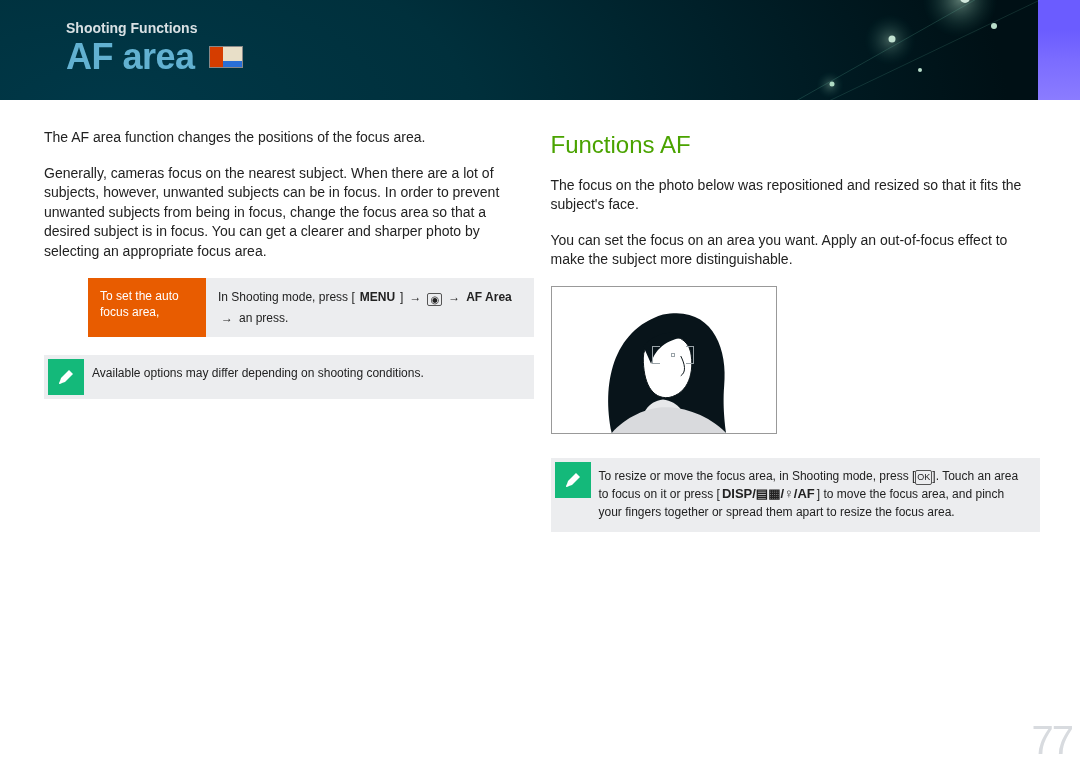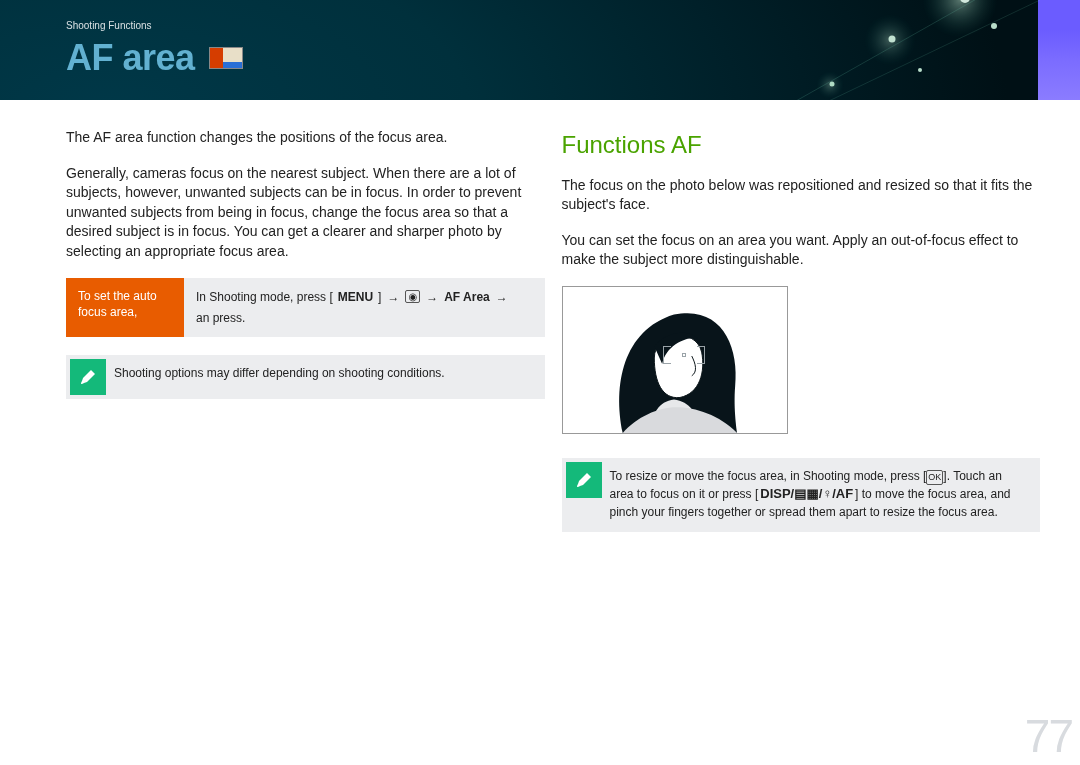--- a/index.html
+++ b/index.html
@@ -28,43 +28,42 @@
   .flares {
     position: absolute;
     right: 40px;
     top: -10px;
     width: 260px;
     height: 120px;
     opacity: 0.9;
   }
   .breadcrumb {
     color: #d8e0e3;
-    font-size: 10px;
-    font-weight: 400;
-    margin-bottom: 6px;
+    font-size: 14px;
+    font-weight: 700;
   }
   .title-row { display: flex; align-items: center; gap: 14px; }
   .page-title {
     color: #62b1d1;
     font-size: 36px;
     font-weight: 800;
     letter-spacing: -0.5px;
   }
   .title-thumb {
     width: 34px; height: 22px;
     background: #e8dfc8;
     border: 1px solid #888;
     background-image:
       linear-gradient(90deg, #d53d00 0 40%, transparent 40%),
       linear-gradient(0deg, #2a6fd6 0 30%, transparent 30%);
     background-blend-mode: normal;
   }
   .content {
     display: flex;
-    padding: 28px 40px 0 66px;
+    padding: 28px 40px 0 44px;
     gap: 17px;
   }
   .col { flex: 1 1 50%; font-size: 14px; color: #222; line-height: 1.4; }
   .col p { margin-bottom: 16px; }
   .section-heading {
     color: #4aa300;
     font-size: 24px;
     font-weight: 400;
     margin-bottom: 14px;
   }
@@ -72,31 +71,32 @@
     display: flex;
     margin-bottom: 18px;
   }
   .instruction-label {
     background: #e85c00;
     color: #fff;
     font-size: 12px;
     padding: 10px 12px;
     width: 118px;
     line-height: 1.35;
+    margin-left: 44px;
   }
   .instruction-body {
     background: #ecedef;
     flex: 1;
     font-size: 12px;
     color: #222;
     padding: 10px 12px;
     line-height: 1.5;
     display: flex;
     flex-wrap: wrap;
-    align-items: center;
+    align-items: flex-end;
     gap: 3px;
   }
   .instruction-body .bold { font-weight: 700; }
   .key {
     display: inline-block;
     font-family: "Segoe UI", sans-serif;
     padding: 0 2px;
   }
   .arrow { margin: 0 3px; }
   .note {
@@ -148,21 +148,21 @@
     font-size: 10px;
     border: 1px solid #555;
     padding: 0 2px;
     line-height: 1.1;
     border-radius: 2px;
   }
   .page-number {
     position: absolute;
     right: 8px;
     bottom: 2px;
-    font-size: 46px;
+    font-size: 40px;
     font-weight: 300;
     color: #d8dbdf;
     letter-spacing: -2px;
   }
   
   .ibox {
     display:inline-block;
     padding: 0 2px;
     font-size: 13px;
   }
@@ -217,21 +217,21 @@
       </div>
     </div>
 
     <div class="note">
       <div class="note-icon">
         <svg width="20" height="20" viewBox="0 0 20 20">
             <path d="M3 17 L5 11 L13 3 L17 7 L9 15 Z" fill="#fff"></path>
             <path d="M3 17 L6 16 L4 14 Z" fill="#fff"></path>
           </svg>
       </div>
-      <div class="note-text">Shooting options may differ depending on shooting conditions.</div>
+      <div class="note-text">Available options may differ depending on shooting conditions.</div>
     </div>
   </div>
 
   <div class="col">
     <div class="section-heading">Functions AF</div>
     <p>The focus on the photo below was repositioned and resized so that it fits the subject's face.</p>
     <p>You can set the focus on an area you want. Apply an out-of-focus effect to make the subject more distinguishable.</p>
 
     <div class="photo-frame">
       <svg class="face-svg" viewBox="0 0 226 148">

